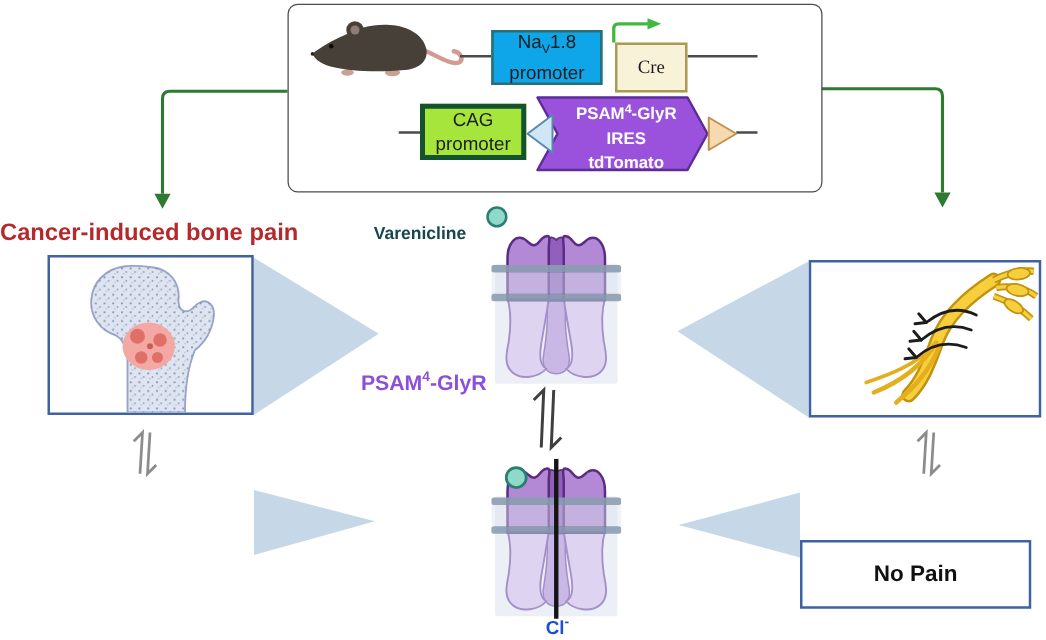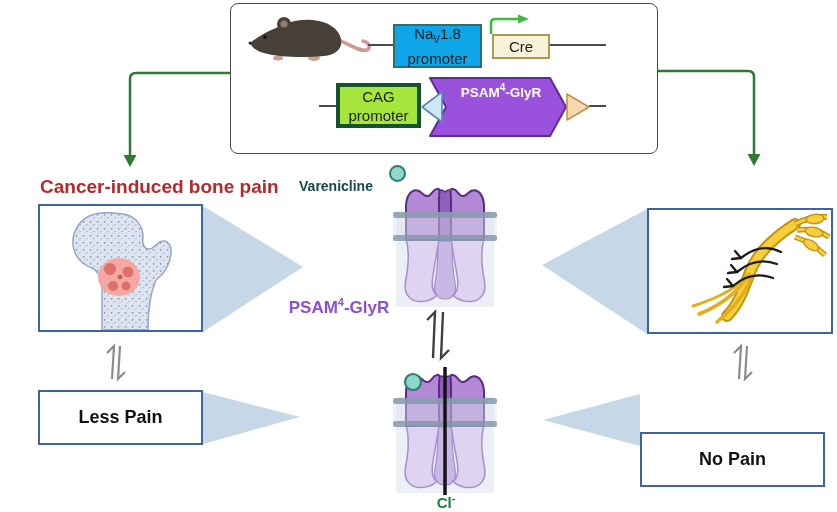--- a/index.html
+++ b/index.html
@@ -7,39 +7,39 @@
          font-family:"Liberation Sans",sans-serif;}
   .abs{position:absolute;}
   svg{display:block;}
   
   .construct-box{left:230px;top:3px;width:426px;height:149px;border:1.5px solid #4b4b4b;
                  border-radius:8px;background:#fff;z-index:2;}
   .hline{height:2px;background:#4b4b4b;z-index:3;}
   .gene-box{box-sizing:border-box;display:flex;flex-direction:column;align-items:center;
             justify-content:center;text-align:center;z-index:4;font-size:15px;color:#1d1d1d;line-height:19px;}
   .nav-box{left:393px;top:24px;width:89px;height:44px;background:#0ea5e9;border:2px solid #2a6f72;text-align:center;}
-  .cre-box{left:492px;top:34px;width:58px;height:25px;background:#f8f2d9;border:2px solid #a89c55;}
+  .cre-box{left:492px;top:34px;width:58px;height:40px;background:#f8f2d9;border:2px solid #a89c55;font-family:Liberation Serif, serif;}
   .cag-box{left:336px;top:83px;width:85px;height:45px;background:#a6e63c;border:4px solid #14532d;}
   sub{font-size:10px;}
   sup{font-size:10px;}
   .cassette-wrap{left:420px;top:76px;width:176px;height:64px;z-index:5;}
   .cassette-text{position:absolute;left:14px;top:2px;width:134px;color:#fff;font-size:13.5px;
                  font-weight:600;text-align:center;line-height:19px;}
   
-  .heading{font-weight:bold;font-size:19px;color:#b5292c;text-align:center;white-space:nowrap;z-index:4;padding-left:40px;}
+  .heading{font-weight:bold;font-size:19px;color:#b5292c;text-align:center;white-space:nowrap;z-index:4;}
   .teal-label{font-weight:bold;font-size:14px;color:#17464f;white-space:nowrap;z-index:4;}
   .purple-label{font-weight:bold;font-size:17px;color:#8d4fd7;white-space:nowrap;z-index:4;}
   .purple-label sup{font-size:11px;}
   .ligand-dot{left:389px;top:165px;width:13px;height:13px;border-radius:50%;
               background:#8ed9c9;border:2px solid #2b7e72;z-index:4;}
   .outcome-box{box-sizing:border-box;border:2px solid #3f62a0;background:#fff;display:flex;
                align-items:center;justify-content:center;font-weight:bold;font-size:18px;
                color:#111;z-index:2;}
   .img-box{box-sizing:border-box;border:2px solid #3f62a0;background:#fff;z-index:2;}
-  .ion-label{font-weight:bold;font-size:15px;color:#15803d;text-align:center;z-index:4;}
+  .ion-label{font-weight:bold;font-size:15px;color:#1d4ed8;text-align:center;z-index:4;}
   .ion-label sup{font-size:11px;}
   .z1{z-index:1;} .z3{z-index:3;}
 </style>
 </head>
 <body>
 
 <div id="stage">
 
   <svg class="abs z1" width="837" height="512" style="left:0;top:0;">
     <path d="M230,73 L136,73 Q130,73 130,79 L130,155" fill="none" stroke="#2e7a32" stroke-width="2.5"></path>
@@ -81,20 +81,22 @@
     <span>promoter</span>
   </div>
   <div class="abs cassette-wrap">
     <svg width="176" height="64" viewBox="0 0 176 64">
       <polygon points="10,2 130,2 146,31 130,60 10,60 26,31" fill="#9a52dd" stroke="#5c2d99" stroke-width="2" stroke-linejoin="round"></polygon>
       <polygon points="22,16 22,46 2,31" fill="#cfe6f6" stroke="#5c87b0" stroke-width="1.6" stroke-linejoin="round"></polygon>
       <polygon points="147,18 147,44 169,31" fill="#f6d9ae" stroke="#c3914f" stroke-width="1.6" stroke-linejoin="round"></polygon>
     </svg>
     <div class="cassette-text">
       <div><span>PSAM</span><sup>4</sup><span>-GlyR</span></div>
+      <div>IRES</div>
+      <div>tdTomato</div>
     </div>
   </div>
   <div class="abs hline" style="left:589px;top:105px;width:17px;"></div>
 
   <div class="abs heading" style="left:0;top:176px;width:236px;">Cancer-induced bone pain</div>
 
   <div class="abs teal-label" style="left:286px;top:178px;width:100px;text-align:center;">Varenicline</div>
   <div class="abs ligand-dot"></div>
 
   <svg class="abs z3" style="left:393px;top:183px;" width="104" height="126" viewBox="0 0 104 126">
@@ -161,23 +163,20 @@
     <circle cx="86" cy="80" r="4.4" fill="#df7068"></circle>
     <circle cx="80" cy="71" r="2.4" fill="#c85f57"></circle>
   </svg>
   <svg class="abs z3" style="left:100px;top:342px;" width="34" height="40" viewBox="0 0 34 40">
     <path d="M7,11 L14,4 L12,37" fill="none" stroke="#8c8c8c" stroke-width="2.2"></path>
     <path d="M20,4 L18,37 L25,30" fill="none" stroke="#8c8c8c" stroke-width="2.2"></path>
   </svg>
   <svg class="abs z1" style="left:203px;top:391px;" width="98" height="54" viewBox="0 0 98 54">
     <polygon points="0,1 0,53 97,26" fill="#c6d8e8"></polygon>
   </svg>
-  <div class="abs outcome-box" style="left:38px;top:390px;width:165px;height:55px;">
-    <span>Less Pain</span>
-  </div>
 
   <svg class="abs z1" style="left:542px;top:209px;" width="106" height="126" viewBox="0 0 106 126">
     <polygon points="105,0 105,125 0,56" fill="#c6d8e8"></polygon>
   </svg>
   <div class="abs img-box" style="left:647px;top:208px;width:186px;height:126px;"></div>
   <svg class="abs z3" style="left:649px;top:210px;" width="182" height="122" viewBox="0 0 182 122">
     <path d="M146,14 C124,28 108,44 101,62 C95,78 90,94 78,106" fill="none" stroke="#c2930e" stroke-width="12" stroke-linecap="round"></path>
     <path d="M146,14 C124,28 108,44 101,62 C95,78 90,94 78,106" fill="none" stroke="#f7cf3d" stroke-width="8" stroke-linecap="round"></path>
     <path d="M100,64 C88,84 70,96 50,104" fill="none" stroke="#e5ae1d" stroke-width="3.6" stroke-linecap="round"></path>
     <path d="M102,68 C94,88 82,100 68,112" fill="none" stroke="#e5ae1d" stroke-width="3.6" stroke-linecap="round"></path>

